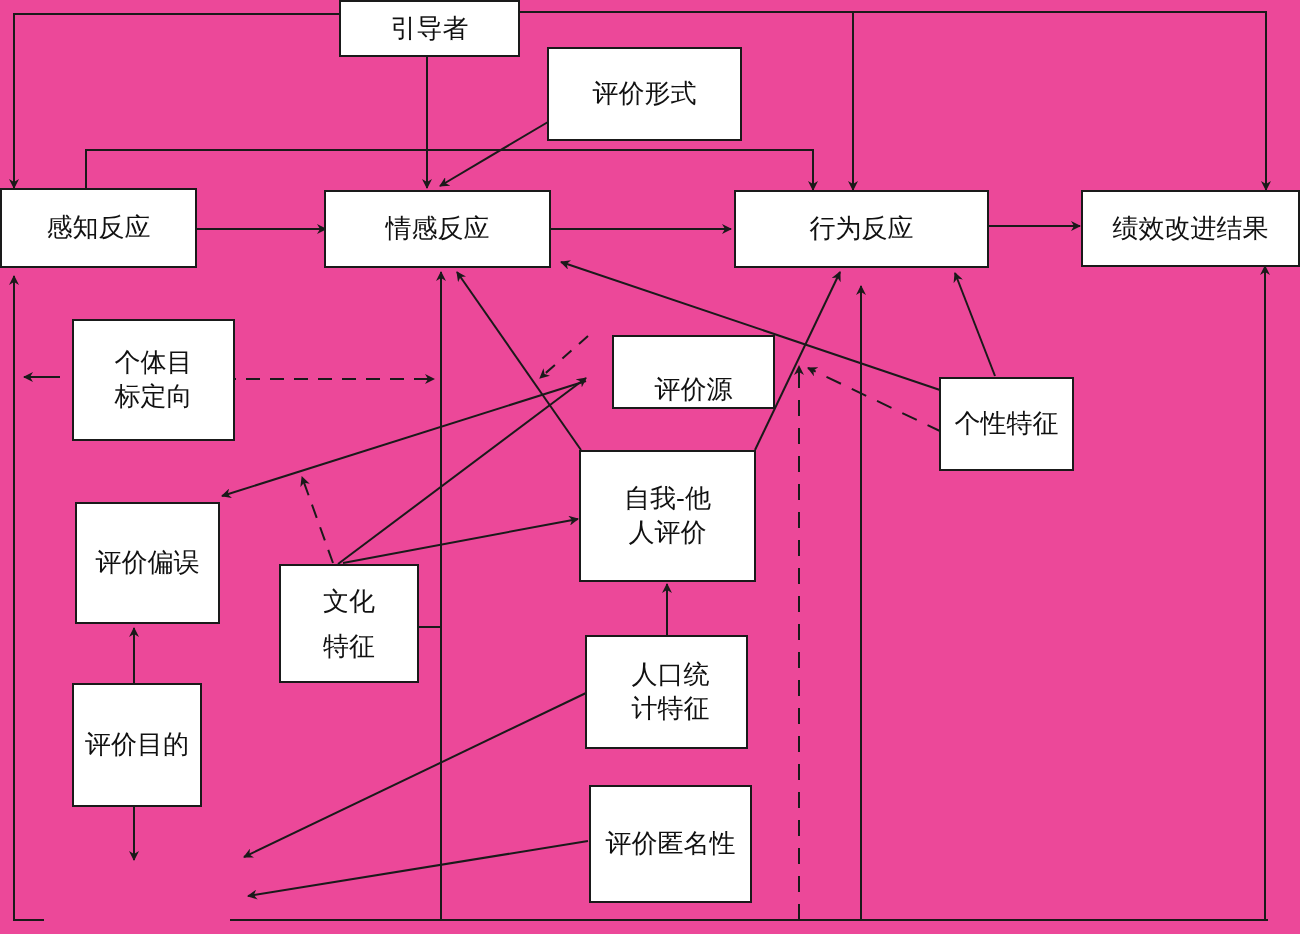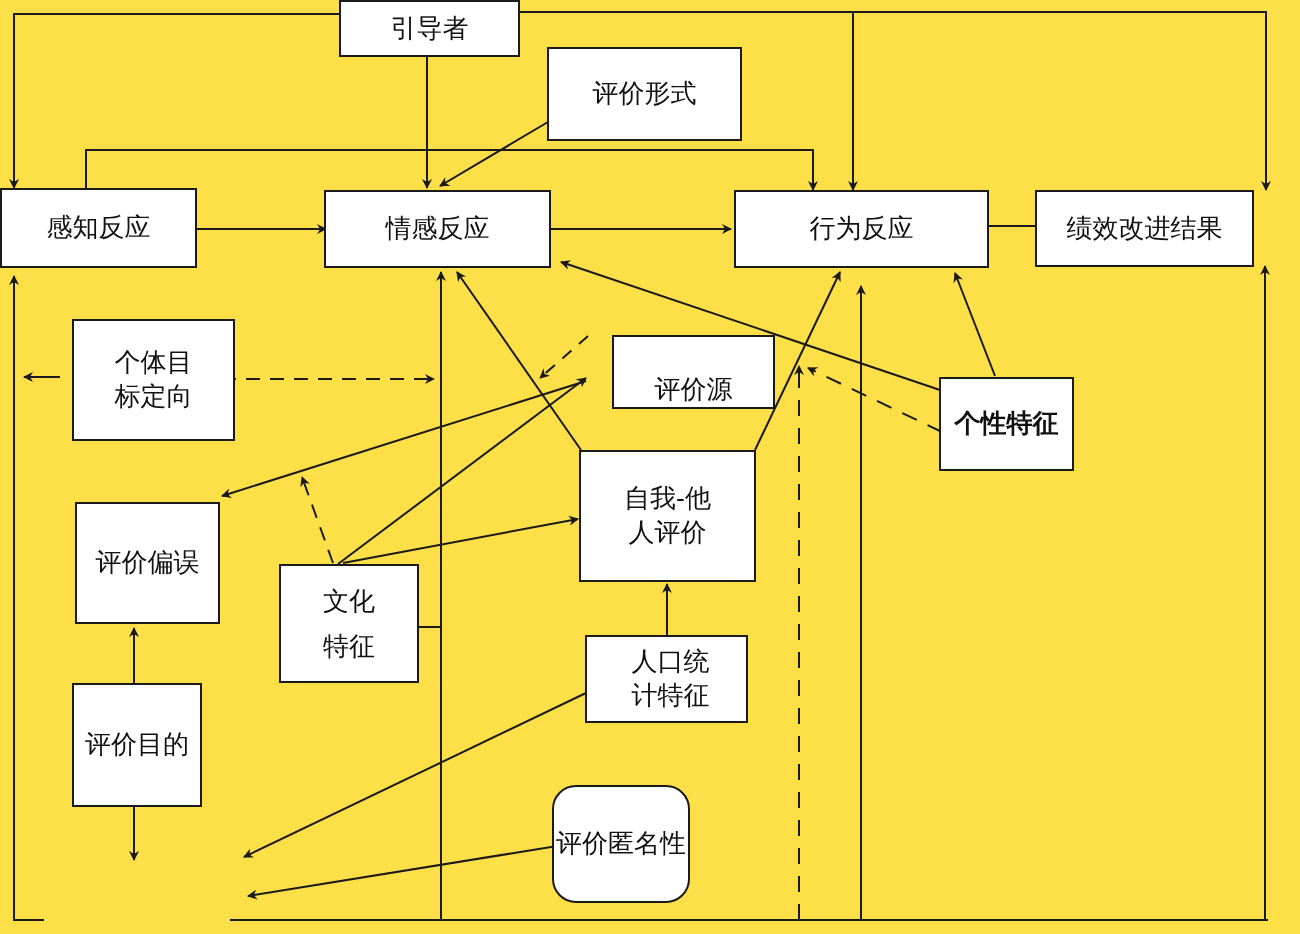--- a/index.html
+++ b/index.html
@@ -1,16 +1,16 @@
 <!DOCTYPE html>
 <html><head>
 <meta charset="utf-8">
 <style>
   html, body { margin: 0; padding: 0; background: #ffffff; }
-  #stage { position: relative; width: 1300px; height: 934px; background: #fde047; overflow: hidden; }
+  #stage { position: relative; width: 1300px; height: 934px; background: #ec4899; overflow: hidden; }
   svg { position: absolute; left: 0; top: 0; }
   .node { position: absolute; box-sizing: border-box; border: 2px solid #1a1a1a; background: #ffffff;
           display: flex; align-items: center; justify-content: center; text-align: center;
           font-family: "DejaVu Serif", "Liberation Serif", serif; font-size: 26px; color: #111; line-height: 1.3; }
   .node span { white-space: pre-line; }
 </style>
 </head>
 <body>
 
 <div id="stage">
@@ -80,47 +80,47 @@
     </div>
   <div class="node" style="left:0;top:188px;width:197px;height:80px;">
       <span>感知反应</span>
     </div>
   <div class="node" style="left:324px;top:190px;width:227px;height:78px;">
       <span>情感反应</span>
     </div>
   <div class="node" style="left:734px;top:190px;width:255px;height:78px;">
       <span>行为反应</span>
     </div>
-  <div class="node" style="left:1035px;top:190px;width:219px;height:77px;">
+  <div class="node" style="left:1081px;top:190px;width:219px;height:77px;">
       <span>绩效改进结果</span>
     </div>
   <div class="node" style="left:58px;top:319px;width:163px;height:122px;margin-left:14px;">
       <span>个体目
 标定向</span>
     </div>
   <div class="node" style="left:612px;top:335px;width:163px;height:74px;align-items:flex-end;">
       <span>评价源</span>
     </div>
-  <div class="node" style="left:939px;top:377px;width:135px;height:94px;font-weight:bold;">
+  <div class="node" style="left:939px;top:377px;width:135px;height:94px;">
       <span>个性特征</span>
     </div>
   <div class="node" style="left:75px;top:502px;width:145px;height:122px;">
       <span>评价偏误</span>
     </div>
   <div class="node" style="left:579px;top:450px;width:177px;height:132px;">
       <span>自我-他
 人评价</span>
     </div>
   <div class="node" style="left:279px;top:564px;width:140px;height:119px;">
       <span style="line-height:1.7">文化
 特征</span>
     </div>
-  <div class="node" style="left:585px;top:635px;width:163px;height:88px;padding-left:8px;">
+  <div class="node" style="left:585px;top:635px;width:163px;height:114px;padding-left:8px;">
       <span>人口统
 计特征</span>
     </div>
   <div class="node" style="left:72px;top:683px;width:130px;height:124px;">
       <span>评价目的</span>
     </div>
-  <div class="node" style="left:552px;top:785px;width:138px;height:118px;border-radius:24px;">
+  <div class="node" style="left:589px;top:785px;width:163px;height:118px;">
       <span>评价匿名性</span>
     </div>
 </div>
 
 </body></html>

